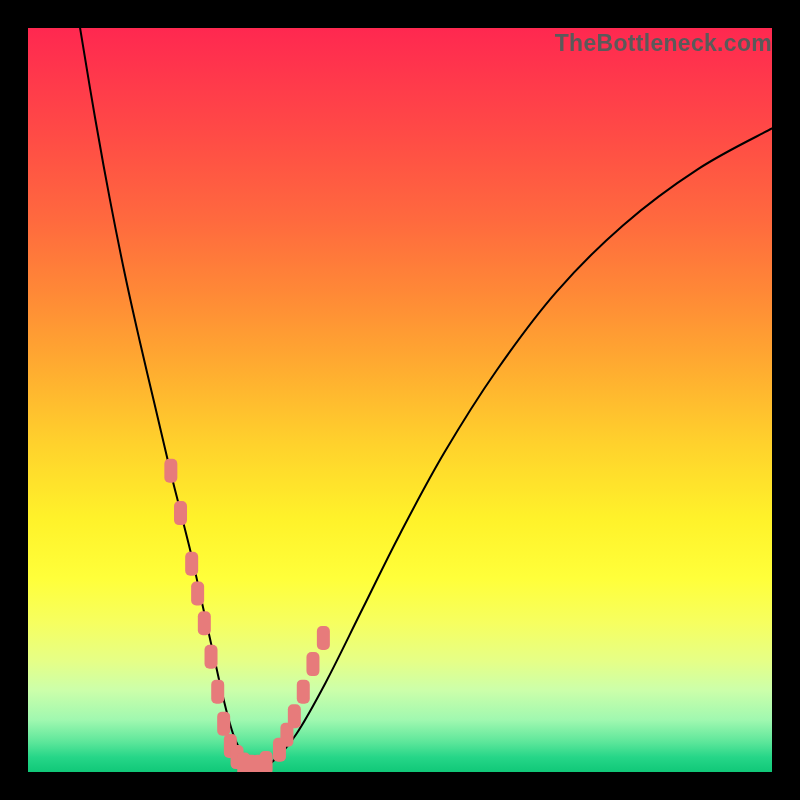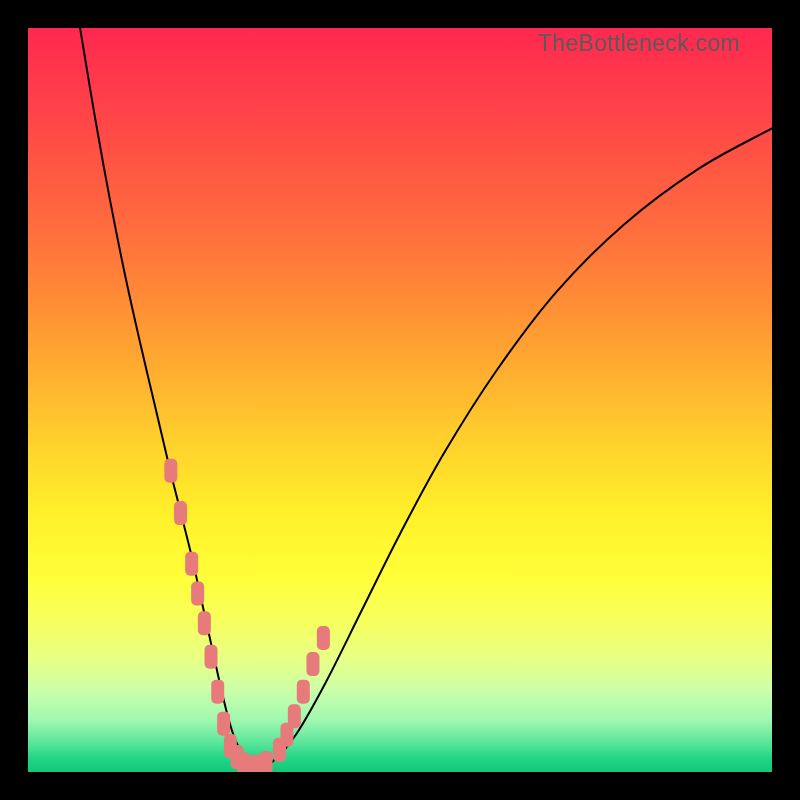--- a/index.html
+++ b/index.html
@@ -40,24 +40,24 @@
       #ccffaa 89%,
       #a0f8b0 93%,
       #5ce69a 96%,
       #26d688 98%,
       #10c878 100%
     );
   }
   .watermark {
     position: absolute;
     top: 2px;
-    right: 32px;
+    right: 0;
     color: #5a5a5a;
     font-size: 23px;
-    font-weight: 400;
+    font-weight: 700;
     letter-spacing: 0.3px;
     font-family: Arial, Helvetica, sans-serif;
   }
   svg.overlay {
     position: absolute;
     top: 0;
     left: 0;
     width: 744px;
     height: 744px;
   }

